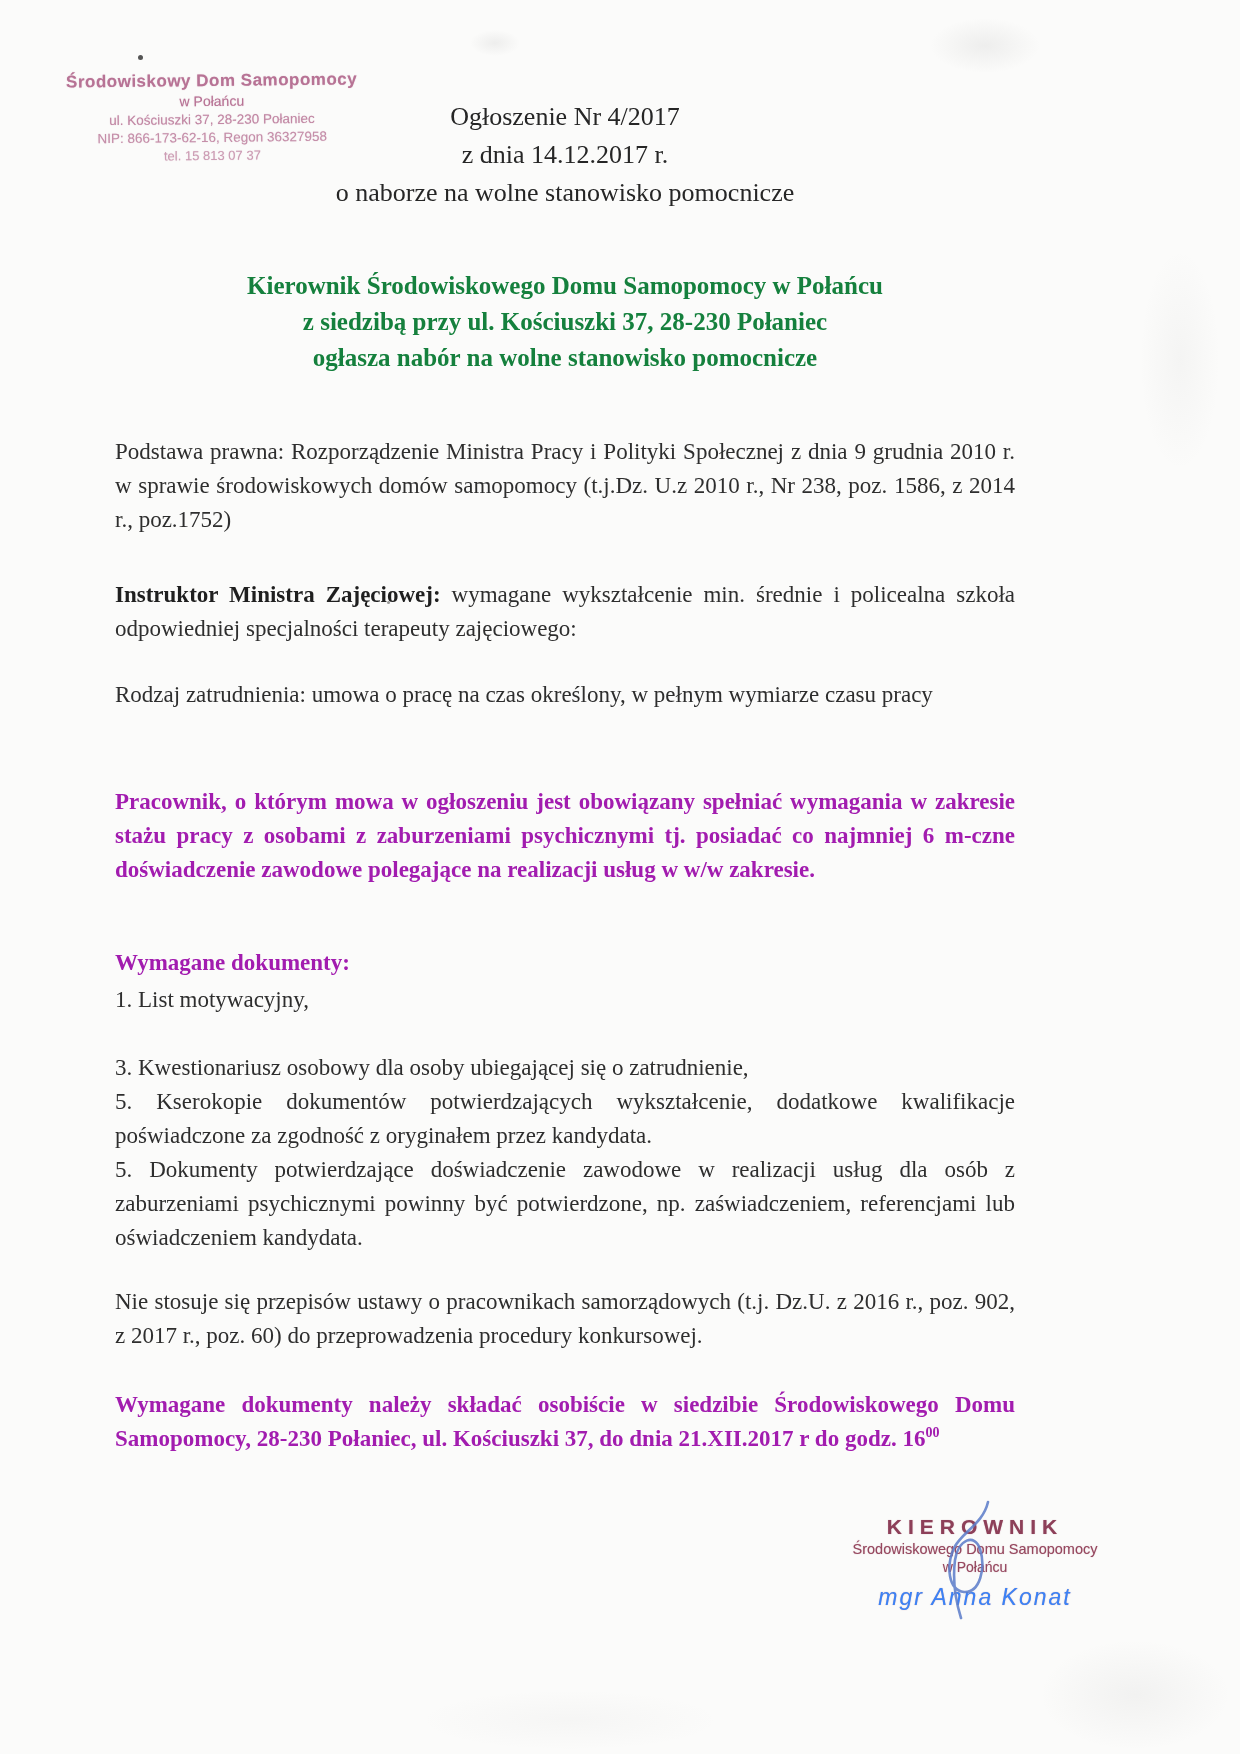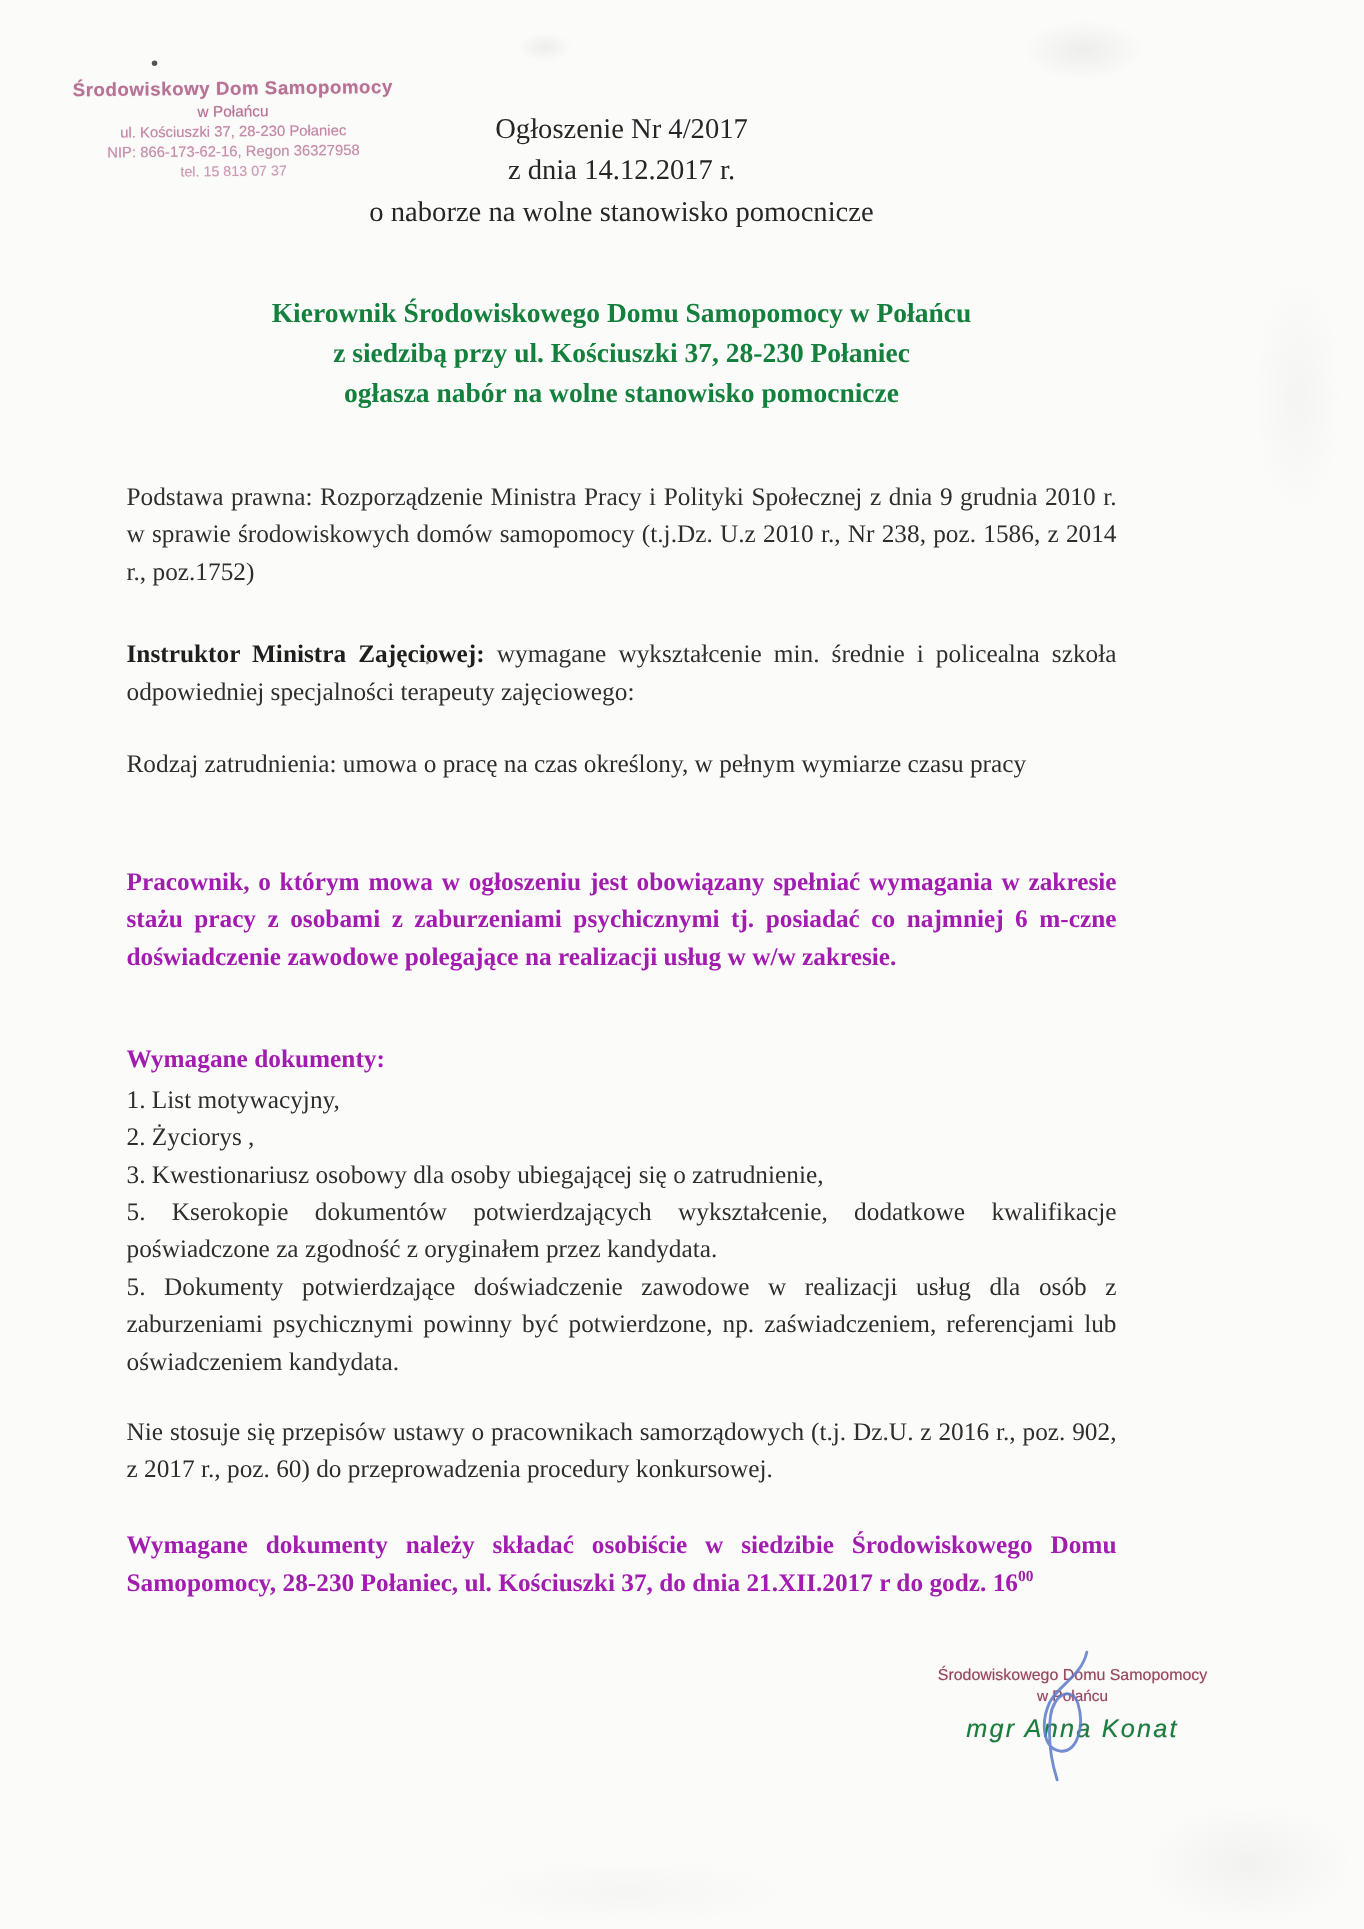--- a/index.html
+++ b/index.html
@@ -66,21 +66,21 @@
   .sign-stamp{
     position:absolute;left:775px;top:1514px;width:400px;
     text-align:center;
     font-family:"Liberation Sans", sans-serif;
     color:#96485f;
     text-shadow:0 0 1px rgba(150,72,95,0.5);
   }
   .sign-stamp .k{font-size:21px;font-weight:bold;letter-spacing:6px;color:#8d4059;line-height:26px;}
   .sign-stamp .l2{font-size:14.5px;line-height:18px;}
   .sign-stamp .l3{font-size:14px;line-height:18px;}
-  .sign-stamp .nm{font-size:23px;font-style:italic;letter-spacing:2px;margin-top:8px;color:#15803d;}
+  .sign-stamp .nm{font-size:23px;font-style:italic;letter-spacing:2px;margin-top:8px;color:#3b82f6;}
   .pen-signature{position:absolute;left:920px;top:1492px;width:90px;height:140px;}
 </style>
 </head>
 <body>
 
 <div class="page">
 
   <div class="speck" style="left:138px;top:55px;width:5px;height:5px;opacity:.75;"></div>
   <div class="speck" style="left:387px;top:601px;width:3px;height:3px;opacity:.45;"></div>
   <div class="smudge" style="left:930px;top:18px;width:110px;height:55px;"></div>
@@ -113,30 +113,30 @@
 
   <div class="para p-position"><span style="font-weight:bold;color:#1f1f1f;">Instruktor Ministra Zajęciowej:</span><span> wymagane wykształcenie min. średnie i policealna szkoła odpowiedniej specjalności terapeuty zajęciowego:</span></div>
 
   <div class="para p-employment">Rodzaj zatrudnienia: umowa o pracę  na czas określony, w pełnym wymiarze czasu pracy</div>
 
   <div class="para bold p-require">Pracownik, o którym mowa w ogłoszeniu jest obowiązany spełniać wymagania w zakresie stażu pracy z osobami z zaburzeniami psychicznymi tj. posiadać co najmniej 6 m-czne doświadczenie zawodowe polegające na realizacji usług w w/w zakresie.</div>
 
   <div class="para bold p-docs-head">Wymagane dokumenty:</div>
 
   <div class="doc-item di-0">1. List motywacyjny,</div>
-  <div class="doc-item di-1">2. Życiorys ,</div>
   <div class="doc-item di-2">3. Kwestionariusz osobowy dla osoby ubiegającej się o zatrudnienie,</div>
   <div class="doc-item di-3">5. Kserokopie dokumentów potwierdzających wykształcenie, dodatkowe kwalifikacje poświadczone za zgodność z oryginałem przez kandydata.</div>
   <div class="doc-item di-4">5. Dokumenty potwierdzające doświadczenie zawodowe w realizacji usług dla osób z zaburzeniami psychicznymi powinny być potwierdzone, np. zaświadczeniem, referencjami lub oświadczeniem kandydata.</div>
 
   <div class="para p-exclusion">Nie stosuje się przepisów ustawy o pracownikach samorządowych (t.j. Dz.U. z 2016 r., poz. 902, z 2017 r., poz. 60) do przeprowadzenia procedury konkursowej.</div>
 
   <div class="para bold p-submission"><span>Wymagane dokumenty należy składać osobiście w siedzibie Środowiskowego Domu Samopomocy, 28-230 Połaniec, ul. Kościuszki 37, do dnia 21.XII.2017 r do godz. 16</span><sup>00</sup></div>
 
   <div class="sign-stamp">
+    <div class="k">KIEROWNIK</div>
     <div class="l2">Środowiskowego Domu Samopomocy</div>
     <div class="l3">w Połańcu</div>
     <div class="nm">mgr Anna Konat</div>
   </div>
 
   <svg class="pen-signature" viewBox="0 0 90 140" xmlns="http://www.w3.org/2000/svg">
     <path d="M 68,10 C 63,32 42,40 34,56 C 26,74 28,98 44,100 C 60,101 66,76 60,57 C 55,41 38,47 35,68 C 32,92 36,110 41,126" fill="none" stroke="#5f7ec9" stroke-width="2.6" stroke-linecap="round" opacity="0.88"></path>
   </svg>
 
 </div>

